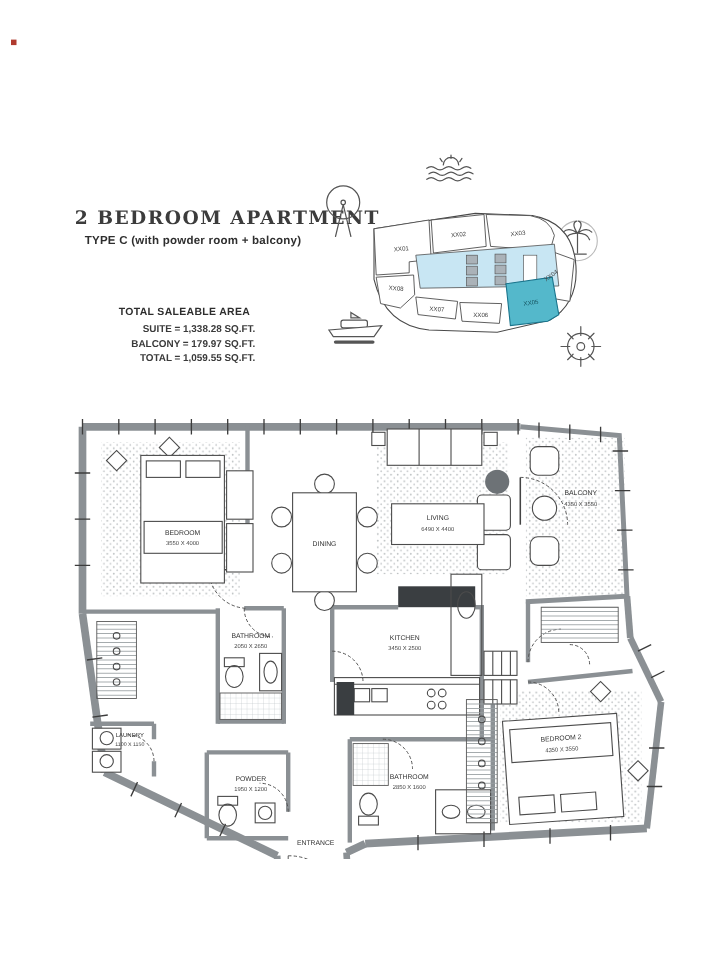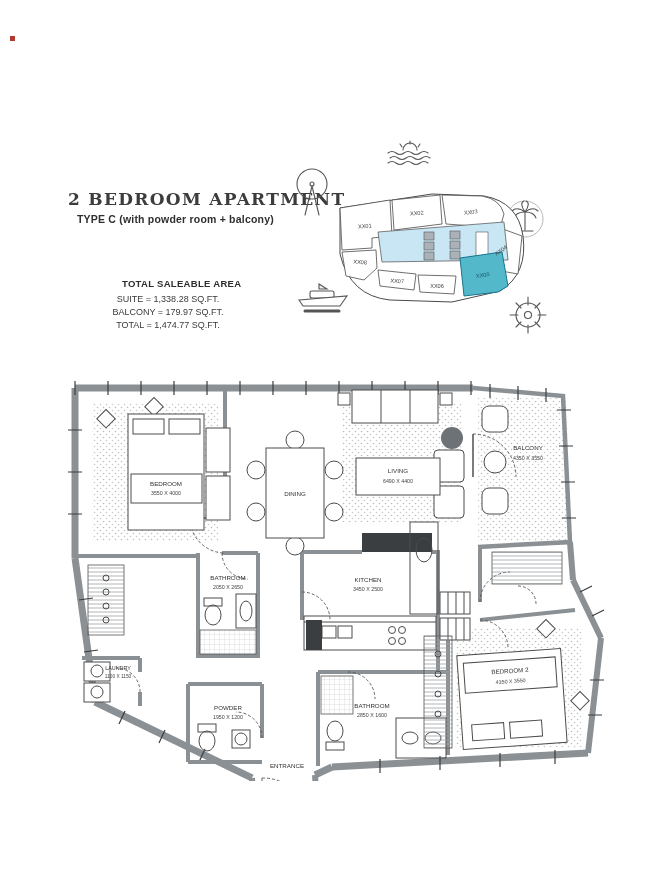--- a/index.html
+++ b/index.html
@@ -8,22 +8,22 @@
   .red-dot{position:absolute;left:10px;top:36px;width:5px;height:5px;background:#bims;}
   .red-dot{background:#b03a2e;}
   .corner-mark{position:absolute;left:2px;top:854px;width:16px;height:10px;opacity:.55;}
   .corner-mark i{display:inline-block;width:2px;height:9px;background:#9a9a9a;margin-right:2px;}
   .title{position:absolute;left:68px;top:189px;font-family:"DejaVu Serif",serif;
          font-size:17px;font-weight:600;letter-spacing:1.3px;color:#3c3c3c;white-space:nowrap;}
   .subtitle{position:absolute;left:77px;top:213px;font-size:10.5px;font-weight:700;
             color:#2f2f2f;letter-spacing:.2px;white-space:nowrap;}
   .area{position:absolute;left:104px;top:278px;width:128px;}
   .area-heading{font-size:9.5px;font-weight:700;color:#2d2d2d;letter-spacing:.3px;
-                margin:0 0 4px 18px;white-space:nowrap;}
-  .area-line{font-size:9px;font-weight:400;color:#3a3a3a;text-align:center;
+                margin:0 0 4px 4px;white-space:nowrap;}
+  .area-line{font-size:9px;font-weight:700;color:#3a3a3a;text-align:right;
              line-height:13px;white-space:nowrap;}
   svg .wall{stroke:#8b9094;fill:none;}
   svg .tick{stroke:#3c3c3c;stroke-width:1.2;}
   svg .fur{stroke:#4c4c4c;stroke-width:1;fill:#ffffff;}
   svg .furn{stroke:#4c4c4c;stroke-width:1;fill:none;}
   svg .dark{fill:#3a3e41;stroke:none;}
   svg .arc{stroke:#555;stroke-width:.9;fill:none;stroke-dasharray:3 2;}
   svg .leaf{stroke:#444;stroke-width:1.4;fill:none;}
   svg .rl{font-family:"Liberation Sans",sans-serif;font-size:6.2px;fill:#333;text-anchor:middle;}
   svg .rd{font-family:"Liberation Sans",sans-serif;font-size:5.3px;fill:#444;text-anchor:middle;}
@@ -40,21 +40,21 @@
   <div class="red-dot"></div>
   <div class="corner-mark"><i></i><i></i><i></i></div>
 
   <div class="title">2 BEDROOM APARTMENT</div>
   <div class="subtitle">TYPE C (with powder room + balcony)</div>
 
   <div class="area">
     <div class="area-heading">TOTAL SALEABLE AREA</div>
     <div class="area-line">SUITE = 1,338.28 SQ.FT.</div>
     <div class="area-line">BALCONY = 179.97 SQ.FT.</div>
-    <div class="area-line">TOTAL = 1,474.77 SQ.FT.</div>
+    <div class="area-line">TOTAL = 1,059.55 SQ.FT.</div>
   </div>
 
   <svg style="position:absolute;left:292px;top:163px;" width="42" height="56">
     <circle class="icon" cx="20" cy="21" r="15"></circle>
     <circle class="icon" cx="20" cy="21" r="2"></circle>
     <path class="icon" d="M20,23 L13,52 M20,23 L27,52"></path>
   </svg>
   <svg style="position:absolute;left:385px;top:140px;" width="50" height="30">
     <path class="icon" d="M18,10 A7,7 0 0 1 32,10"></path>
     <path class="icon" d="M25,1 V4 M15,4 L17,7 M35,4 L33,7"></path>

